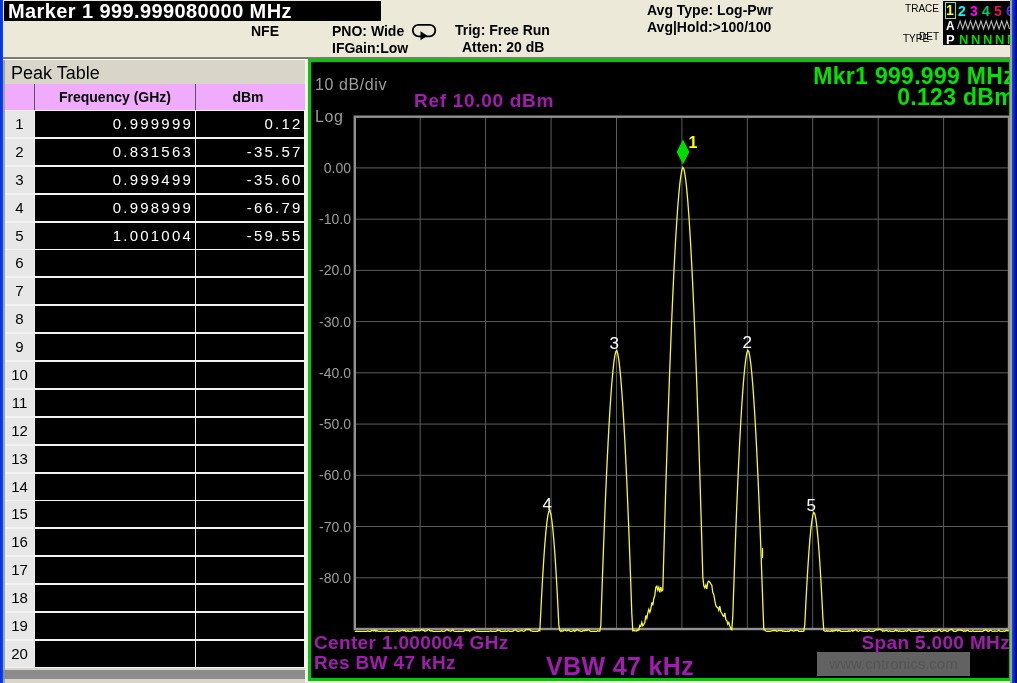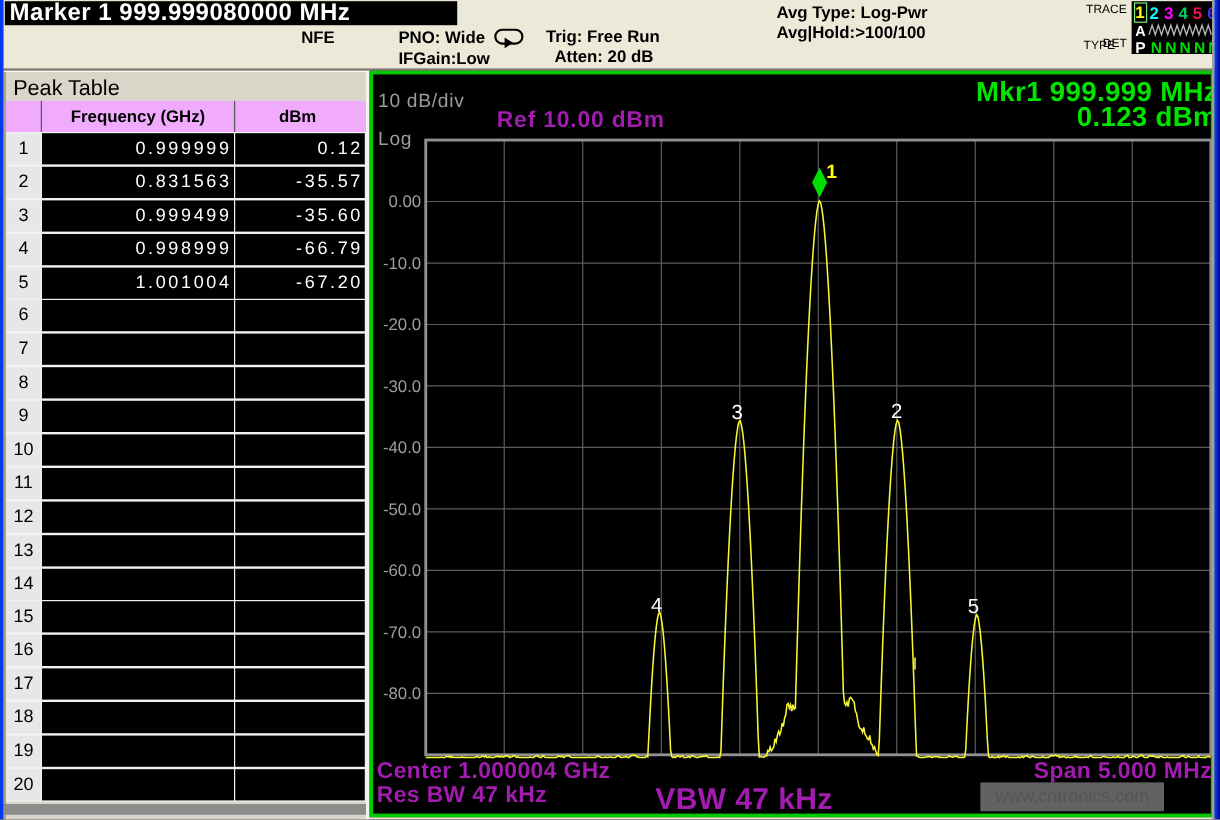--- a/index.html
+++ b/index.html
@@ -91,21 +91,21 @@
         <div class="tcell tdbm">-35.60</div>
       </div>
       <div class="trow">
         <div class="tnum">4</div>
         <div class="tcell tfreq">0.998999</div>
         <div class="tcell tdbm">-66.79</div>
       </div>
       <div class="trow">
         <div class="tnum">5</div>
         <div class="tcell tfreq">1.001004</div>
-        <div class="tcell tdbm">-67.20</div>
+        <div class="tcell tdbm">-59.55</div>
       </div>
       <div class="trow">
         <div class="tnum">6</div>
         <div class="tcell tfreq"></div>
         <div class="tcell tdbm"></div>
       </div>
       <div class="trow">
         <div class="tnum">7</div>
         <div class="tcell tfreq"></div>
         <div class="tcell tdbm"></div>

